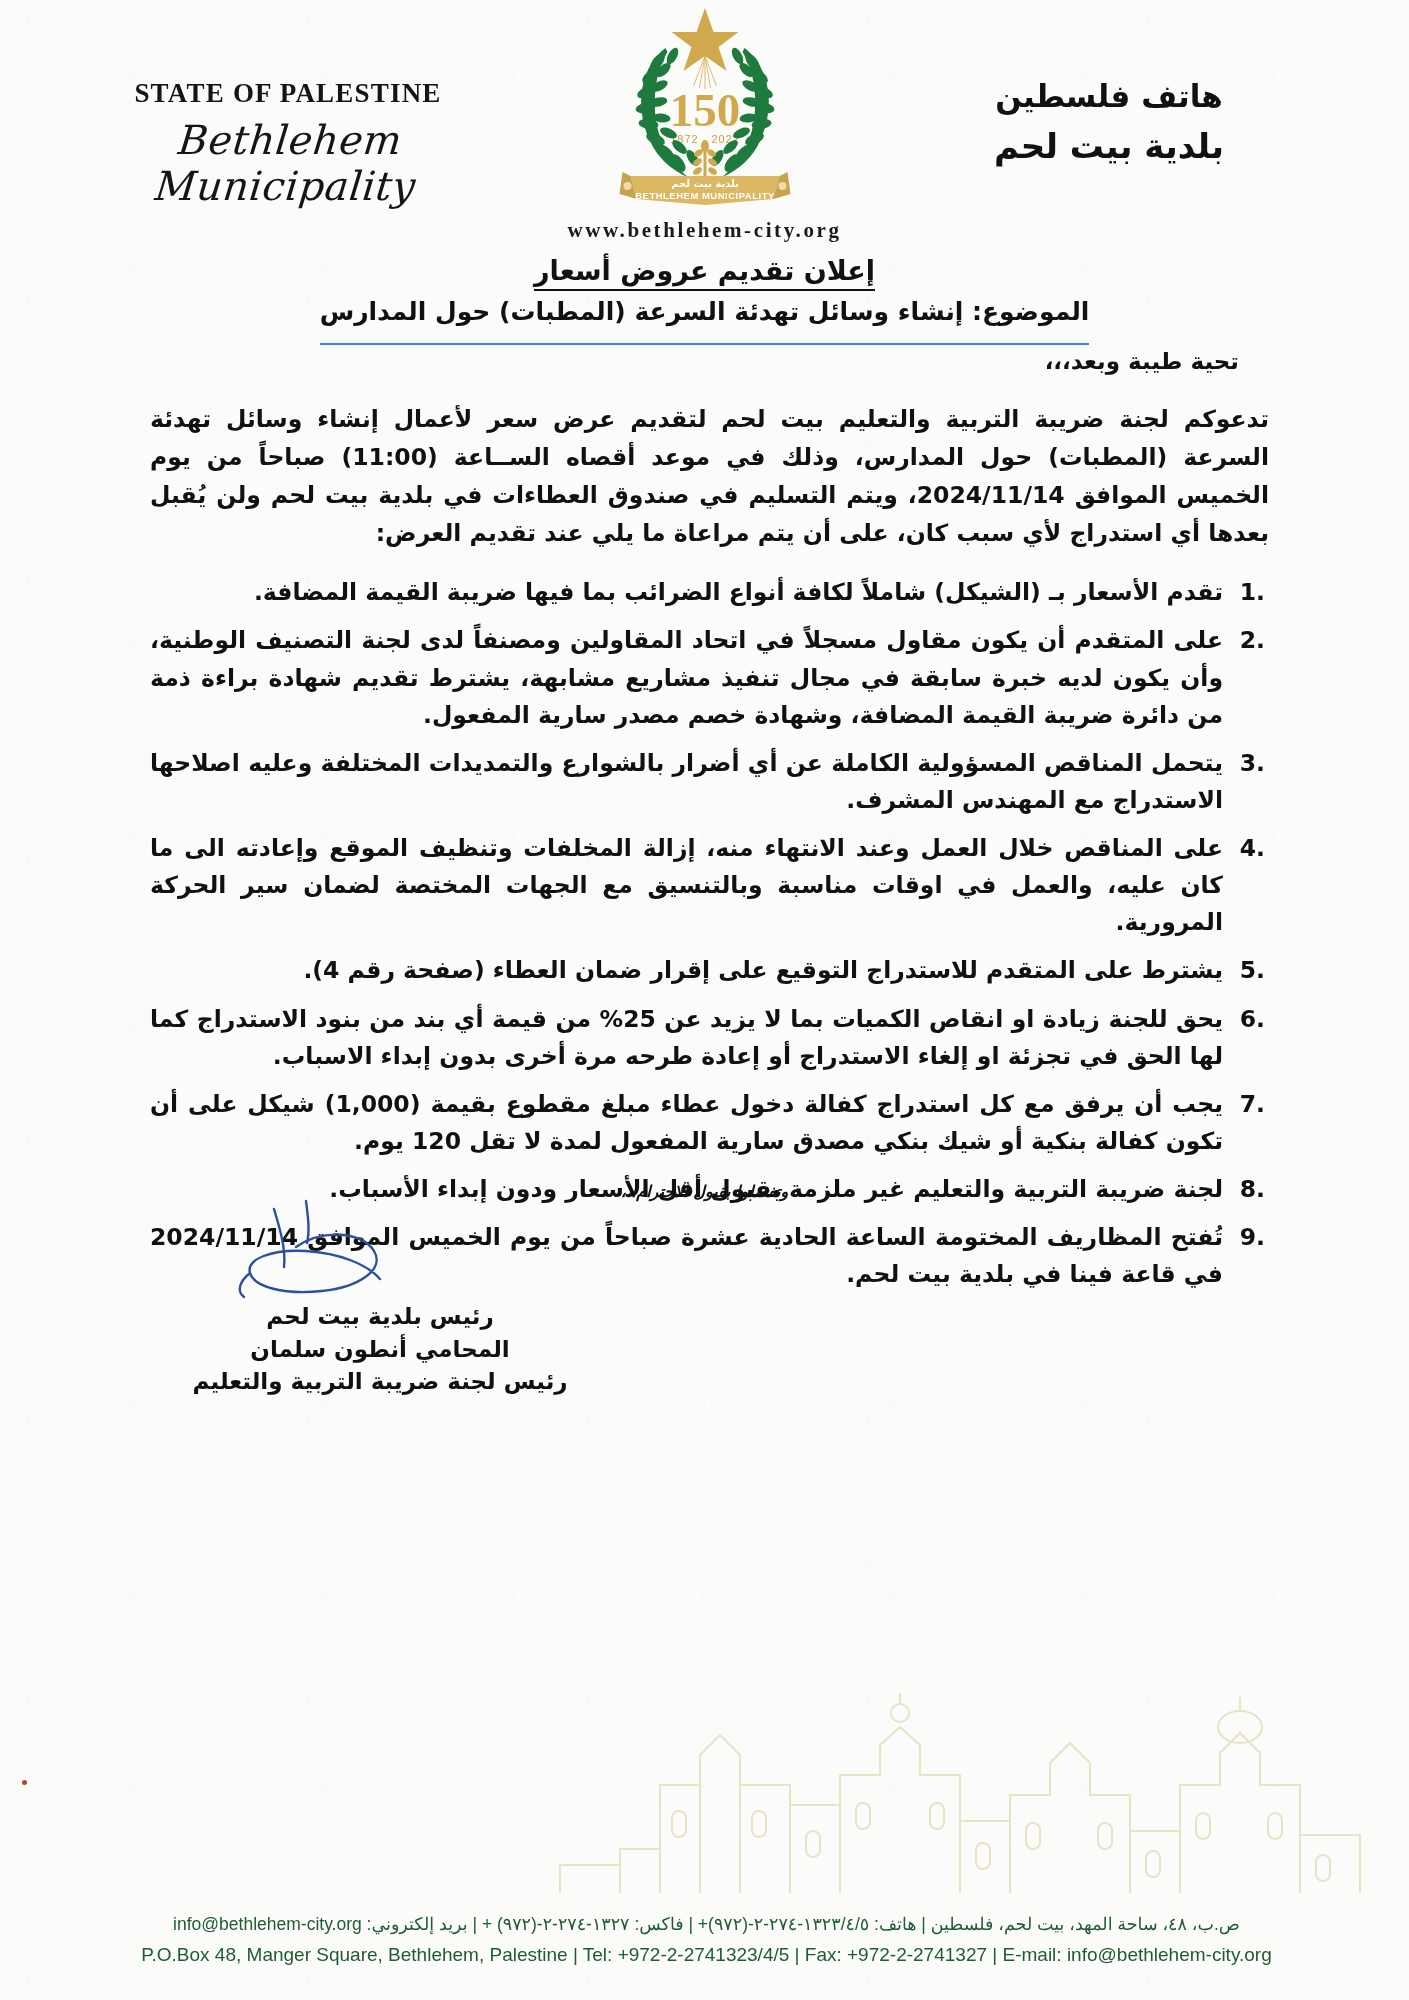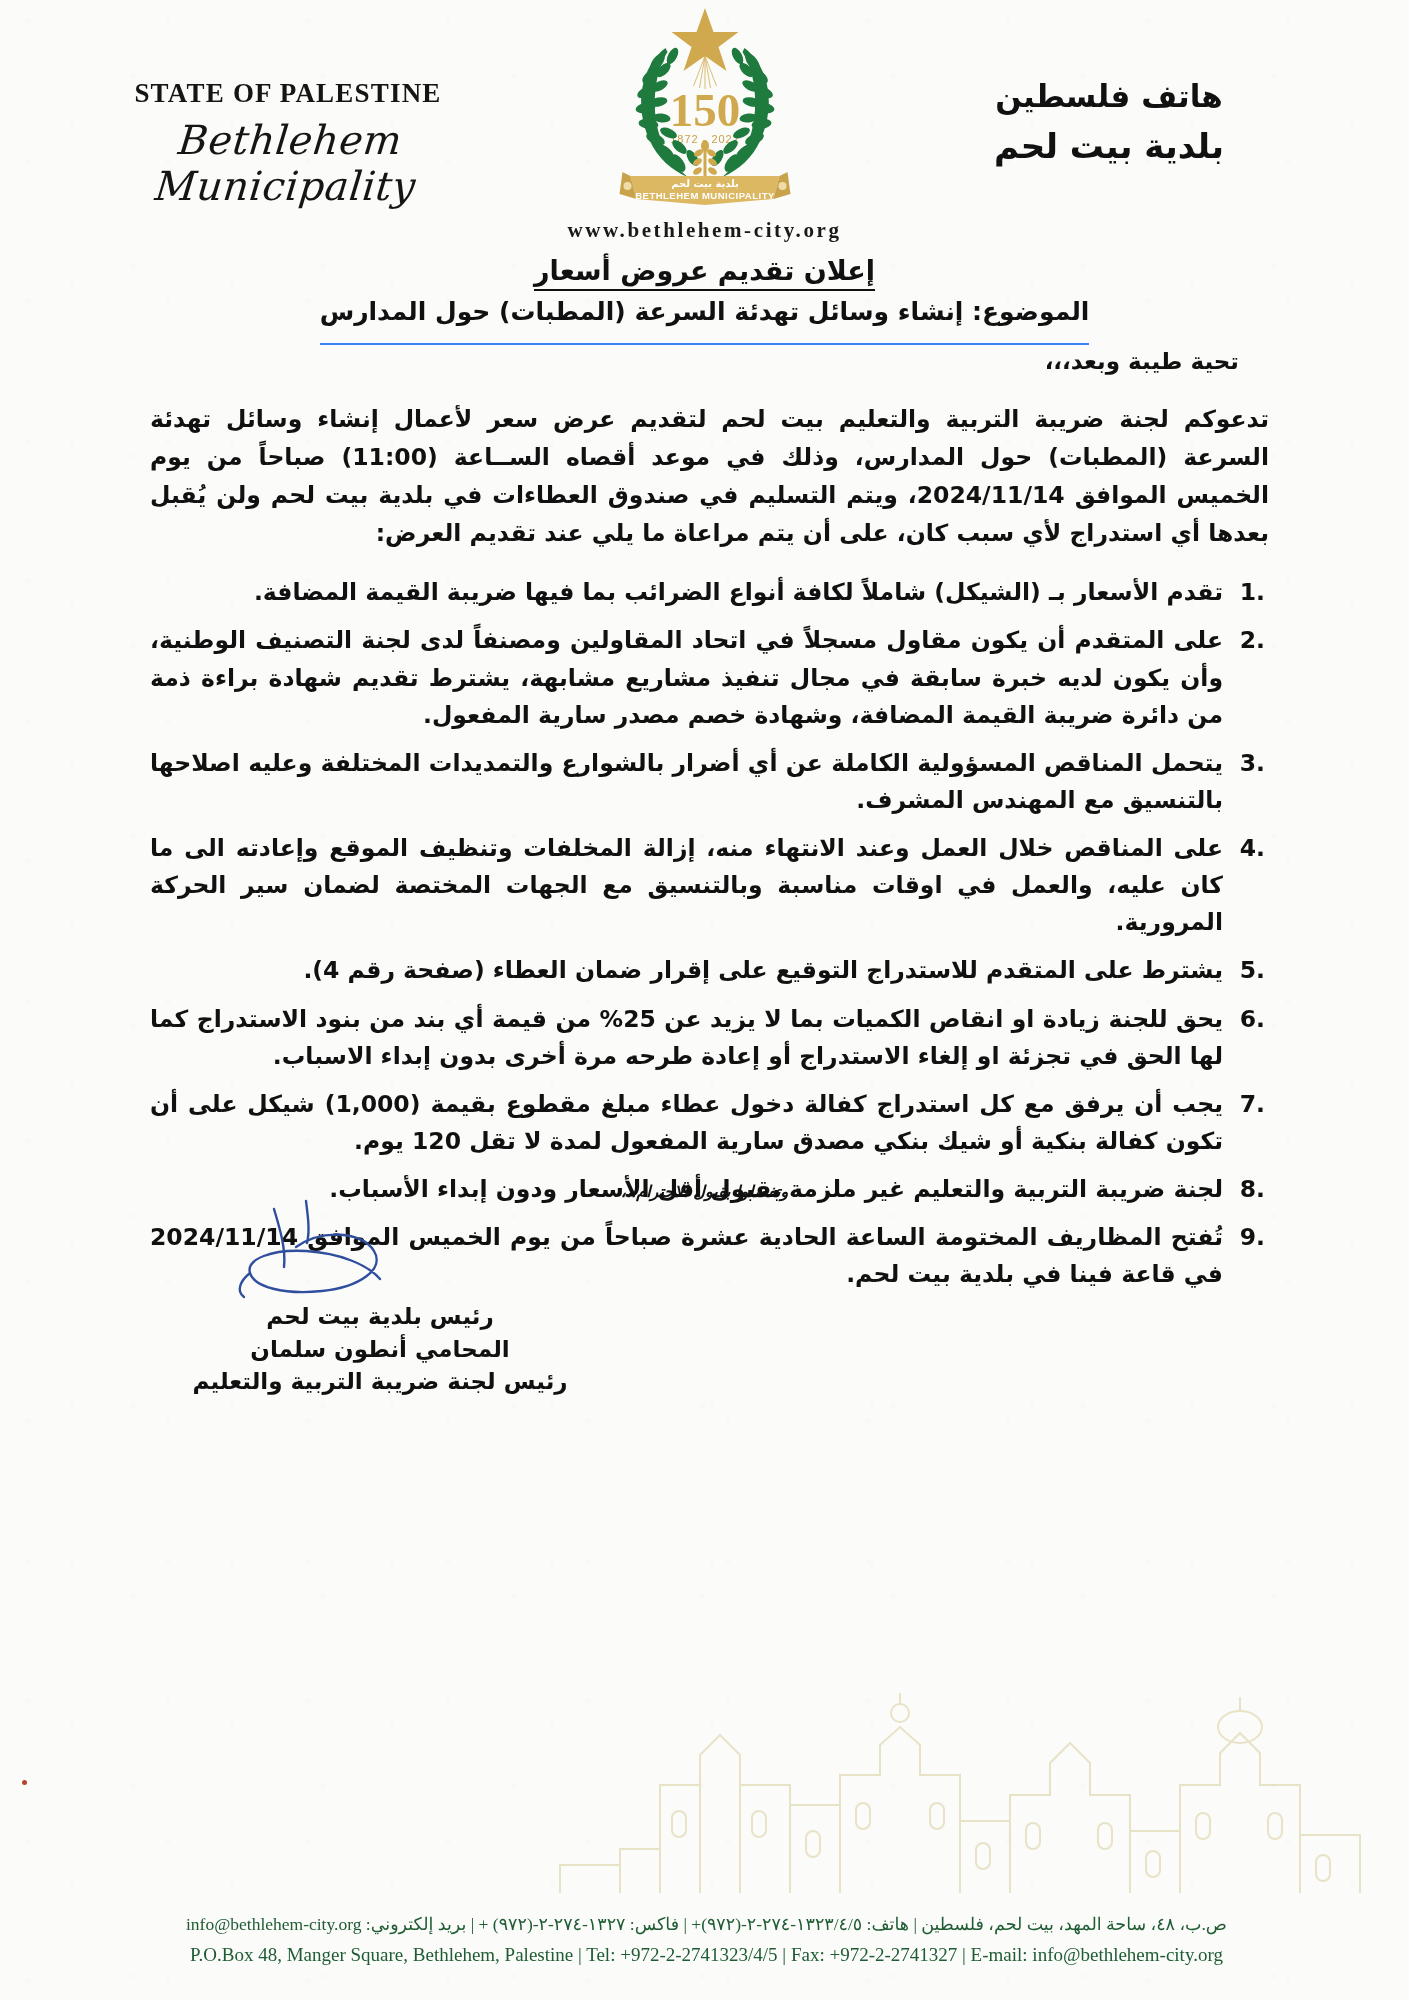--- a/index.html
+++ b/index.html
@@ -229,21 +229,21 @@
     pointer-events: none;
   }
 
   
   .footer {
     position: absolute;
     bottom: 34px;
     left: 44px; right: 40px;
     text-align: center;
     color: #1f5c33;
-    font-family: Liberation Serif, serif;
+    font-family: Liberation Sans, sans-serif;
   }
   .footer-ar {
     direction: rtl;
     font-size: 17.5px;
     font-weight: normal;
     margin-bottom: 9px;
     white-space: nowrap;
   }
   .footer-en {
     direction: ltr;
@@ -374,21 +374,21 @@
     <span>الموضوع: إنشاء وسائل تهدئة السرعة (المطبات) حول المدارس</span>
   </div>
 
   <div class="body-wrap">
     <div class="greeting">تحية طيبة وبعد،،،</div>
     <div class="intro">تدعوكم لجنة ضريبة التربية والتعليم بيت لحم لتقديم عرض سعر لأعمال إنشاء وسائل تهدئة السرعة (المطبات) حول المدارس، وذلك في موعد أقصاه الســاعة (11:00) صباحاً من يوم الخميس الموافق 2024/11/14، ويتم التسليم في صندوق العطاءات في بلدية بيت لحم ولن يُقبل بعدها أي استدراج لأي سبب كان، على أن يتم مراعاة ما يلي عند تقديم العرض:</div>
 
     <ol class="terms">
       <li>تقدم الأسعار بـ (الشيكل) شاملاً لكافة أنواع الضرائب بما فيها ضريبة القيمة المضافة.</li>
       <li>على المتقدم أن يكون مقاول مسجلاً في اتحاد المقاولين ومصنفاً لدى لجنة التصنيف الوطنية، وأن يكون لديه خبرة سابقة في مجال تنفيذ مشاريع مشابهة، يشترط تقديم شهادة براءة ذمة من دائرة ضريبة القيمة المضافة، وشهادة خصم مصدر سارية المفعول.</li>
-      <li>يتحمل المناقص المسؤولية الكاملة عن أي أضرار بالشوارع والتمديدات المختلفة وعليه اصلاحها بالتنسيق مع المهندس المشرف.</li>
+      <li>يتحمل المناقص المسؤولية الكاملة عن أي أضرار بالشوارع والتمديدات المختلفة وعليه اصلاحها الاستدراج مع المهندس المشرف.</li>
       <li>على المناقص خلال العمل وعند الانتهاء منه، إزالة المخلفات وتنظيف الموقع وإعادته الى ما كان عليه، والعمل في اوقات مناسبة وبالتنسيق مع الجهات المختصة لضمان سير الحركة المرورية.</li>
       <li>يشترط على المتقدم للاستدراج التوقيع على إقرار ضمان العطاء (صفحة رقم 4).</li>
       <li>يحق للجنة زيادة او انقاص الكميات بما لا يزيد عن 25% من قيمة أي بند من بنود الاستدراج كما لها الحق في تجزئة او إلغاء الاستدراج  أو إعادة طرحه مرة أخرى بدون إبداء الاسباب.</li>
       <li>يجب أن يرفق مع كل استدراج كفالة دخول عطاء مبلغ مقطوع بقيمة (1,000) شيكل على أن تكون  كفالة بنكية أو شيك بنكي مصدق سارية المفعول لمدة لا تقل 120 يوم.</li>
       <li>لجنة ضريبة التربية والتعليم غير ملزمة بقبول أقل الأسعار ودون إبداء الأسباب.</li>
       <li>تُفتح المظاريف المختومة الساعة الحادية عشرة صباحاً من يوم الخميس الموافق 2024/11/14 في قاعة فينا في بلدية بيت لحم.</li>
     </ol>
   </div>
 
   <div class="closing">وتفضلوا بقبول الاحترام،،،</div>

